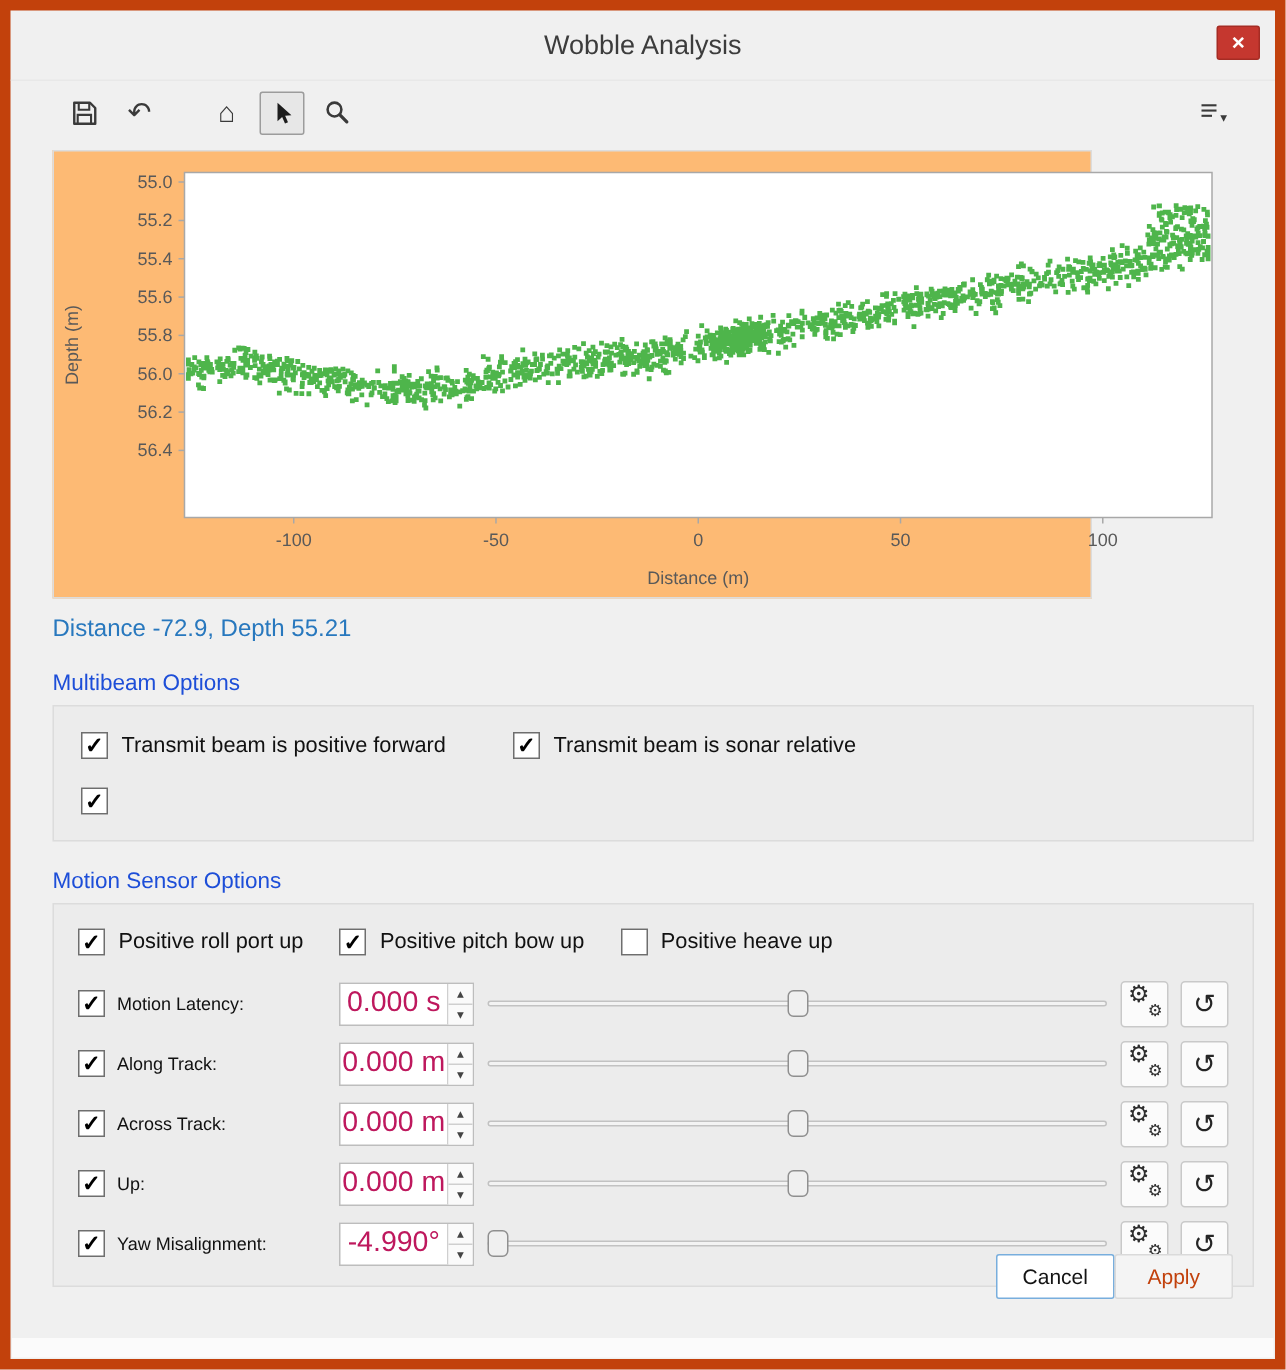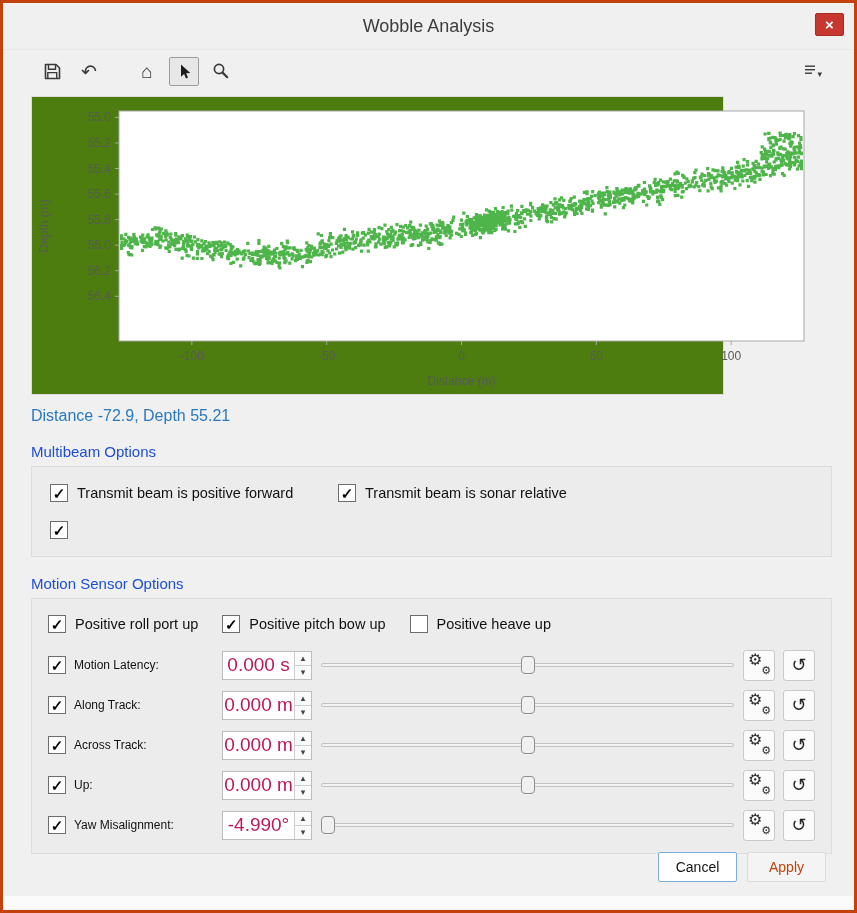--- a/index.html
+++ b/index.html
@@ -1,28 +1,28 @@
 <!DOCTYPE html>
 <html style="--close_red: #c5372f; --status_blue: #2878be; --marker_green: #2fa82c;"><head>
 <meta charset="utf-8">
 <style>
 *{box-sizing:border-box;margin:0;padding:0}
 body{font-family:"Liberation Sans",sans-serif;background:#ffffff}
-.window{position:relative;width:857px;height:913px;background:#f0f0f0;border:3px solid #c2410c;overflow:hidden}
+.window{position:relative;width:857px;height:913px;background:#f0f0f0;border:7px solid #c2410c;overflow:hidden}
 .titlebar{position:relative;height:47px;border-bottom:1px solid #e8e8e8}
 .title{display:block;text-align:center;line-height:46px;font-size:18px;color:#3c3c3c}
 .close-btn{position:absolute;top:10px;right:10px;width:29px;height:23px;background:var(--close_red,#c5372f);border:1px solid #a52c24;border-radius:2px;color:#fff;font-size:15px;font-weight:bold;line-height:1;display:flex;align-items:center;justify-content:center;cursor:pointer}
 .toolbar{display:flex;align-items:center;height:40px;padding:2px 30px 0 34px;gap:7px}
 .tool-btn{width:30px;height:29px;background:transparent;border:1px solid transparent;border-radius:2px;display:flex;align-items:center;justify-content:center;padding:0;color:#3a3a3a;cursor:pointer}
 .tool-btn.selected{background:#e7e7e7;border-color:#9c9c9c}
 .tool-gap{width:14px}
 .glyph{font-size:19px;line-height:1;color:#3a3a3a}
 .menu-btn{margin-left:auto;display:flex;align-items:flex-start;background:transparent;border:0;padding:2px;cursor:pointer}
 .caret{font-size:9px;color:#3a3a3a;margin:6px 0 0 1px;line-height:1}
-.chart-panel{margin:6px 28px 0;width:693px;height:299px;background:#4d7c0f;border:1px solid #dcdcdc}
+.chart-panel{margin:6px 28px 0;width:693px;height:299px;background:#fdba74;border:1px solid #dcdcdc}
 svg{font-family:"Liberation Sans",sans-serif}
 .status{margin:12px 28px 0;font-size:16px;color:var(--status_blue,#2878be)}
 .section-heading{margin:18px 28px 6px;font-size:15px;color:#1d4ed8}
 .group{margin:0 28px;width:801px;border:1px solid #dcdcdc;background:#ececec}
 .multibeam-grid{display:grid;grid-template-columns:288px 1fr;row-gap:19px;padding:17px 18px}
 .check-item{display:flex;align-items:center;gap:9px;font-size:14.5px;color:#111;cursor:default}
 .checkbox{flex:0 0 auto;width:18px;height:18px;background:#fff;border:1px solid #6e6e6e;display:flex;align-items:center;justify-content:center;font-size:15px;font-weight:bold;color:#000;line-height:1;cursor:pointer}
 .motion-body{padding:14px 16px 8px}
 .toggle-row{display:flex;gap:24px;margin:2px 0 12px}
 .ctrl-row{display:flex;align-items:center;gap:8px;height:40px}
@@ -33,21 +33,21 @@
 .spin-btn{flex:1;display:flex;align-items:center;justify-content:center;font-size:9px;line-height:1;color:#444;background:#fafafa;border:0;padding:0;cursor:pointer}
 .spin-btn.up{border-bottom:1px solid #cfcfcf}
 .slider{position:relative;flex:1;height:24px;cursor:pointer}
 .slider-track{position:absolute;left:1px;right:1px;top:10px;height:4px;background:#f3f3f3;border:1px solid #c2c2c2;border-radius:2px}
 .slider-handle{position:absolute;top:3px;left:50%;width:14px;height:18px;background:#f0f0f0;border:1px solid #8f8f8f;border-radius:4px;transform:translateX(-50%)}
 .icon-btn{flex:0 0 auto;width:32px;height:31px;background:#fbfbfb;border:1px solid #c9c9c9;border-radius:3px;display:flex;align-items:center;justify-content:center;padding:0;cursor:pointer}
 .gear-wrap{position:relative;width:20px;height:20px}
 .gear-main{position:absolute;left:-1px;top:-3px;font-size:16px;line-height:1;color:#2e2e2e}
 .gear-small{position:absolute;right:-2px;bottom:-1px;font-size:11px;line-height:1;color:#2e2e2e}
 .reset-glyph{font-size:18px;line-height:1;color:#262626}
-.footer{position:absolute;right:28px;bottom:28px;display:flex;gap:10px}
+.footer{position:absolute;right:28px;bottom:40px;display:flex;}
 .btn{height:30px;min-width:79px;font-size:14px;border-radius:2px;padding:0 14px;cursor:pointer;font-family:inherit}
 .btn-cancel{background:#fff;border:1px solid #78aedd;color:#141414}
 .btn-apply{background:#f4f4f4;border:1px solid #dadada;color:#c2410c}
 .bottom-strip{position:absolute;left:1px;right:1px;bottom:1px;height:13px;background:#fbfbfb}
 </style>
 </head>
 <body>
 
 <div class="window">
 

